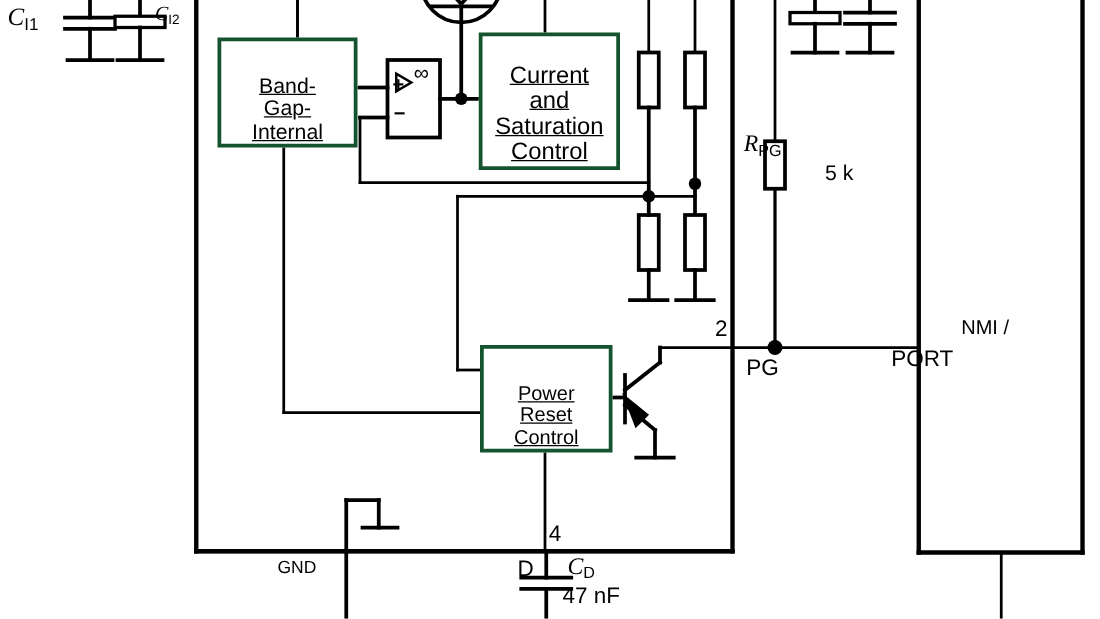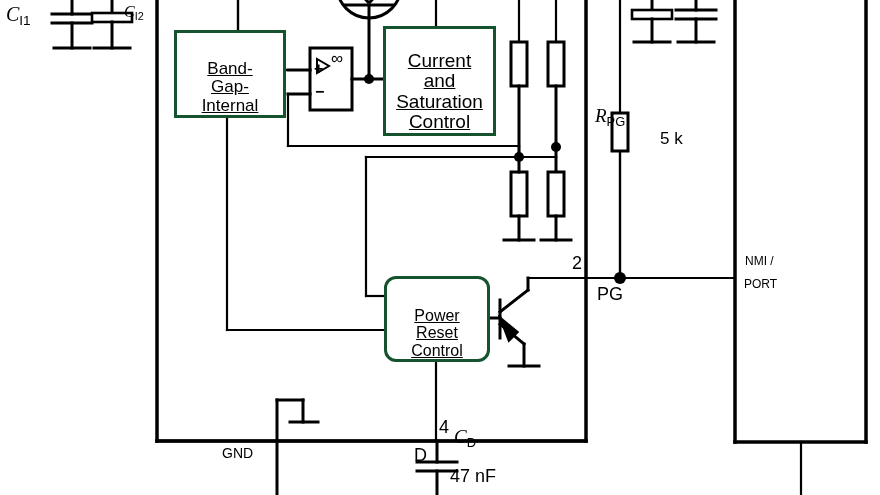--- a/index.html
+++ b/index.html
@@ -195,21 +195,21 @@
 
 <div class="blk" style="left:383px;top:26px;width:107px;height:104px;font-size:19px;">
   <div>
     <div>Current</div>
     <div>and</div>
     <div>Saturation</div>
     <div>Control</div>
   </div>
 </div>
 
-<div class="blk" style="left:384px;top:276px;width:100px;height:80px;font-size:16px;border-radius:12px;">
+<div class="blk" style="left:384px;top:276px;width:100px;height:80px;font-size:16px;">
   <div>
     <div>Power</div>
     <div>Reset</div>
     <div>Control</div>
   </div>
 </div>
 
 
 <div class="lbl" style="left:331px;top:49px;font-size:17px;">∞</div>
 <div class="lbl" style="left:314px;top:60px;font-size:16px;font-weight:bold;">+</div>
@@ -227,25 +227,25 @@
   <span>R</span><span class="sub">PG</span>
 </div>
 <div class="lbl" style="left:660px;top:129px;font-size:17px;">5 k</div>
 
 <div class="lbl" style="left:572px;top:253px;font-size:18px;">2</div>
 
 <div class="lbl" style="left:439px;top:417px;font-size:18px;">4</div>
 
 <div class="lbl" style="left:597px;top:284px;font-size:18px;">PG</div>
 
-<div class="lbl" style="left:745px;top:254px;font-size:12px;">NMI /</div>
-<div class="lbl" style="left:744px;top:277px;font-size:12px;">PORT</div>
+<div class="lbl" style="left:769px;top:254px;font-size:16px;">NMI /</div>
+<div class="lbl" style="left:713px;top:277px;font-size:18px;">PORT</div>
 
 <div class="lbl" style="left:222px;top:445px;font-size:14px;">GND</div>
 
 <div class="lbl" style="left:414px;top:445px;font-size:18px;">D</div>
 
-<div class="lbl it" style="left:454px;top:426px;font-size:19px;">
+<div class="lbl it" style="left:454px;top:443px;font-size:19px;">
   <span>C</span><span class="sub">D</span>
 </div>
 <div class="lbl" style="left:450px;top:466px;font-size:18px;">47 nF</div>
 
 </div>
 
 </body></html>

